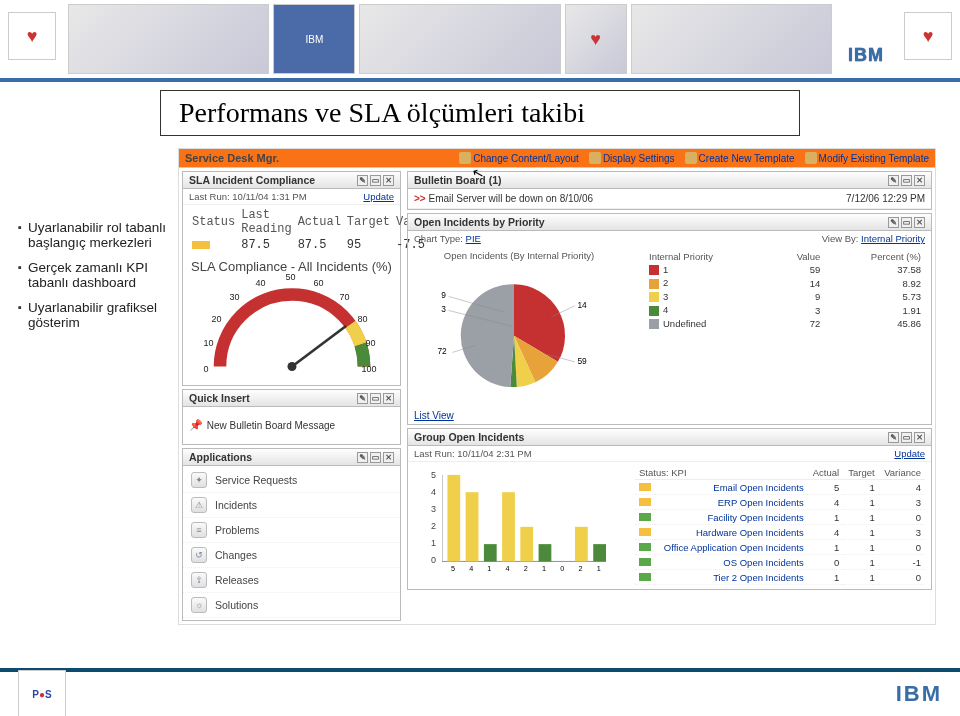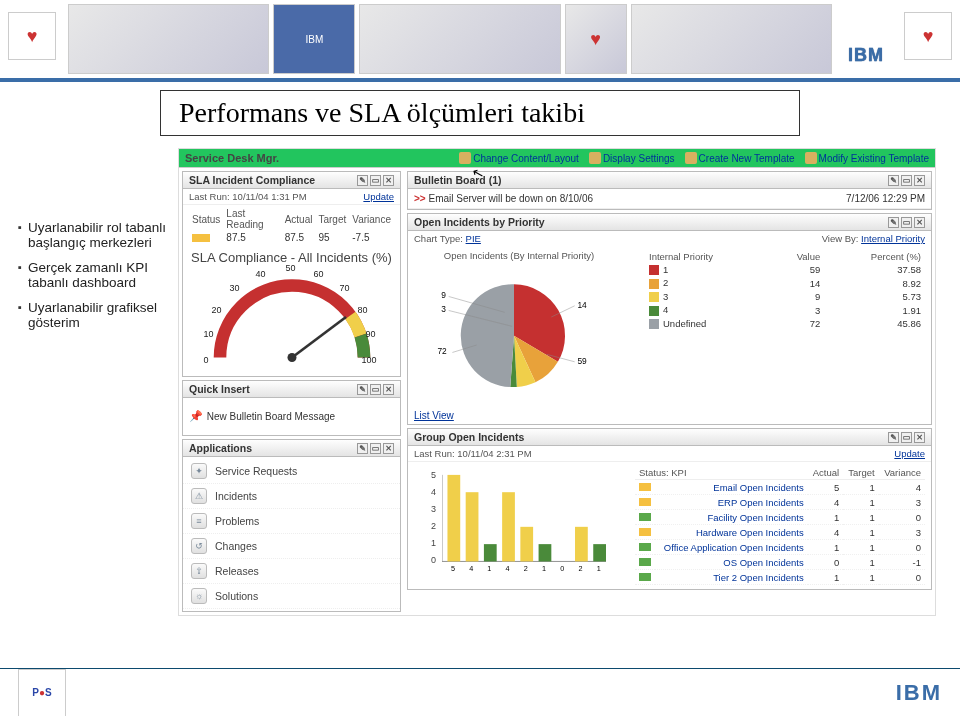--- a/index.html
+++ b/index.html
@@ -13,34 +13,34 @@
   .rule { height:4px; background:#3a6da8; margin:0 0 8px; }
   .slide-body { display:flex; padding:4px 18px 0 18px; gap:10px; }
   .left-col { width:150px; padding-top:72px; font-size:13.5px; color:#222; }
   .left-col ul { list-style:none; }
   .left-col li { margin-bottom:10px; position:relative; padding-left:10px; }
   .left-col li::before { content:"▪"; position:absolute; left:0; top:1px; font-size:11px; color:#333; }
   .title-box { border:1px solid #333; padding:6px 18px; font-family:"Times New Roman",serif; font-size:28px; margin:0 0 8px 160px; width:640px; text-align:left; }
   .dash { width:758px; font-size:10px; color:#333; border:1px solid #ddd; background:#fff; }
   .dash table { border-collapse:collapse; }
   .dash td, .dash th { padding:1px 3px; }
-  .sd-header { background:#22c55e; border-bottom:1px solid #ccc; padding:3px 6px; font-size:11px; font-weight:bold; color:#444; display:flex; justify-content:space-between; align-items:center; }
+  .sd-header { background:#f97316; border-bottom:1px solid #ccc; padding:3px 6px; font-size:11px; font-weight:bold; color:#444; display:flex; justify-content:space-between; align-items:center; }
   .toolbar-links { display:flex; gap:10px; font-size:10px; font-weight:normal; }
   .toolbar-links span { display:flex; align-items:center; gap:2px; color:#003399; }
   .tb-icon { width:12px; height:12px; background:#d8b060; display:inline-block; border-radius:2px; }
   .panel { border:1px solid #bbb; margin:3px; }
   .panel-title { background:linear-gradient(#fefefe,#e4e4e4); border-bottom:1px solid #bbb; padding:2px 6px; font-weight:bold; font-size:10.5px; display:flex; justify-content:space-between; align-items:center; }
   .panel-title .pt-icons { display:flex; gap:2px; }
   .pt-icons span { width:11px; height:11px; border:1px solid #999; background:#f0f0f0; font-size:8px; display:flex; align-items:center; justify-content:center; color:#555; }
   .panel-sub { font-size:9.5px; padding:2px 6px; display:flex; justify-content:space-between; color:#555; border-bottom:1px solid #eee;}
   .panel-sub a { color:#003399; text-decoration:underline; }
   .dash-row { display:flex; }
   .dash-left { width:225px; }
   .dash-right { flex:1; }
-  .sla-head { font-size:10px; padding:2px 6px; }
+  .sla-head { font-size:12px; padding:2px 6px;font-family:Liberation Mono, monospace; }
   .sla-head table { width:100%; }
   .sla-head th { text-align:left; font-weight:normal; color:#555; }
   .sla-chart { padding:4px 6px 8px; position:relative; height:130px; }
   .sla-title2 { font-size:13px; color:#444; text-align:center; margin-bottom:2px;}
   .gauge { position:relative; width:180px; height:100px; margin:0 auto; }
   .gauge svg { width:100%; height:100%; }
   .gauge-labels { position:absolute; inset:0; font-size:9px; color:#222; }
   .gl { position:absolute; }
   .bulletin { padding:4px 6px; font-size:10px; display:flex; justify-content:space-between; border-bottom:1px solid #eee; }
   .bulletin .arrow { color:#c33; font-weight:bold; }
@@ -66,21 +66,21 @@
   .bars { flex:1; }
   .bars svg { width:100%; height:110px; }
   .kpi-table { width:100%; font-size:9.5px; }
   .kpi-table th { color:#555; text-align:right; font-weight:normal; padding:1px 4px; border-bottom:1px solid #eee;}
   .kpi-table th:first-child { text-align:left;}
   .kpi-table td { padding:1.5px 4px; text-align:right; border-bottom:1px dotted #f0f0f0;}
   .kpi-table td:nth-child(2){ text-align:right; color:#003399;}
   .kpi-table td:first-child { text-align:left; width:16px;}
   .kpi-sw { display:inline-block; width:12px; height:8px;}
   .listview { padding:3px 6px; font-size:10px; color:#003399; text-decoration:underline; }
-  .footer-band { position:absolute; left:0; right:0; bottom:0; height:48px; border-top:1px solid #0c4a6e; display:flex; justify-content:space-between; align-items:center; padding:0 18px; background:#fff;}
+  .footer-band { position:absolute; left:0; right:0; bottom:0; height:48px; border-top:4px solid #0c4a6e; display:flex; justify-content:space-between; align-items:center; padding:0 18px; background:#fff;}
   .cursor { position:absolute; left:472px; top:165px; font-size:14px; color:#000; transform:rotate(-15deg); }
   .status-bar { display:inline-block; width:18px; height:8px; background:#f5c040; vertical-align:middle;}
 </style>
 </head>
 <body>
 
 <div class="header-band">
   <div class="pos-logo-box">
       <span class="pos-heart">♥</span>
     </div>

